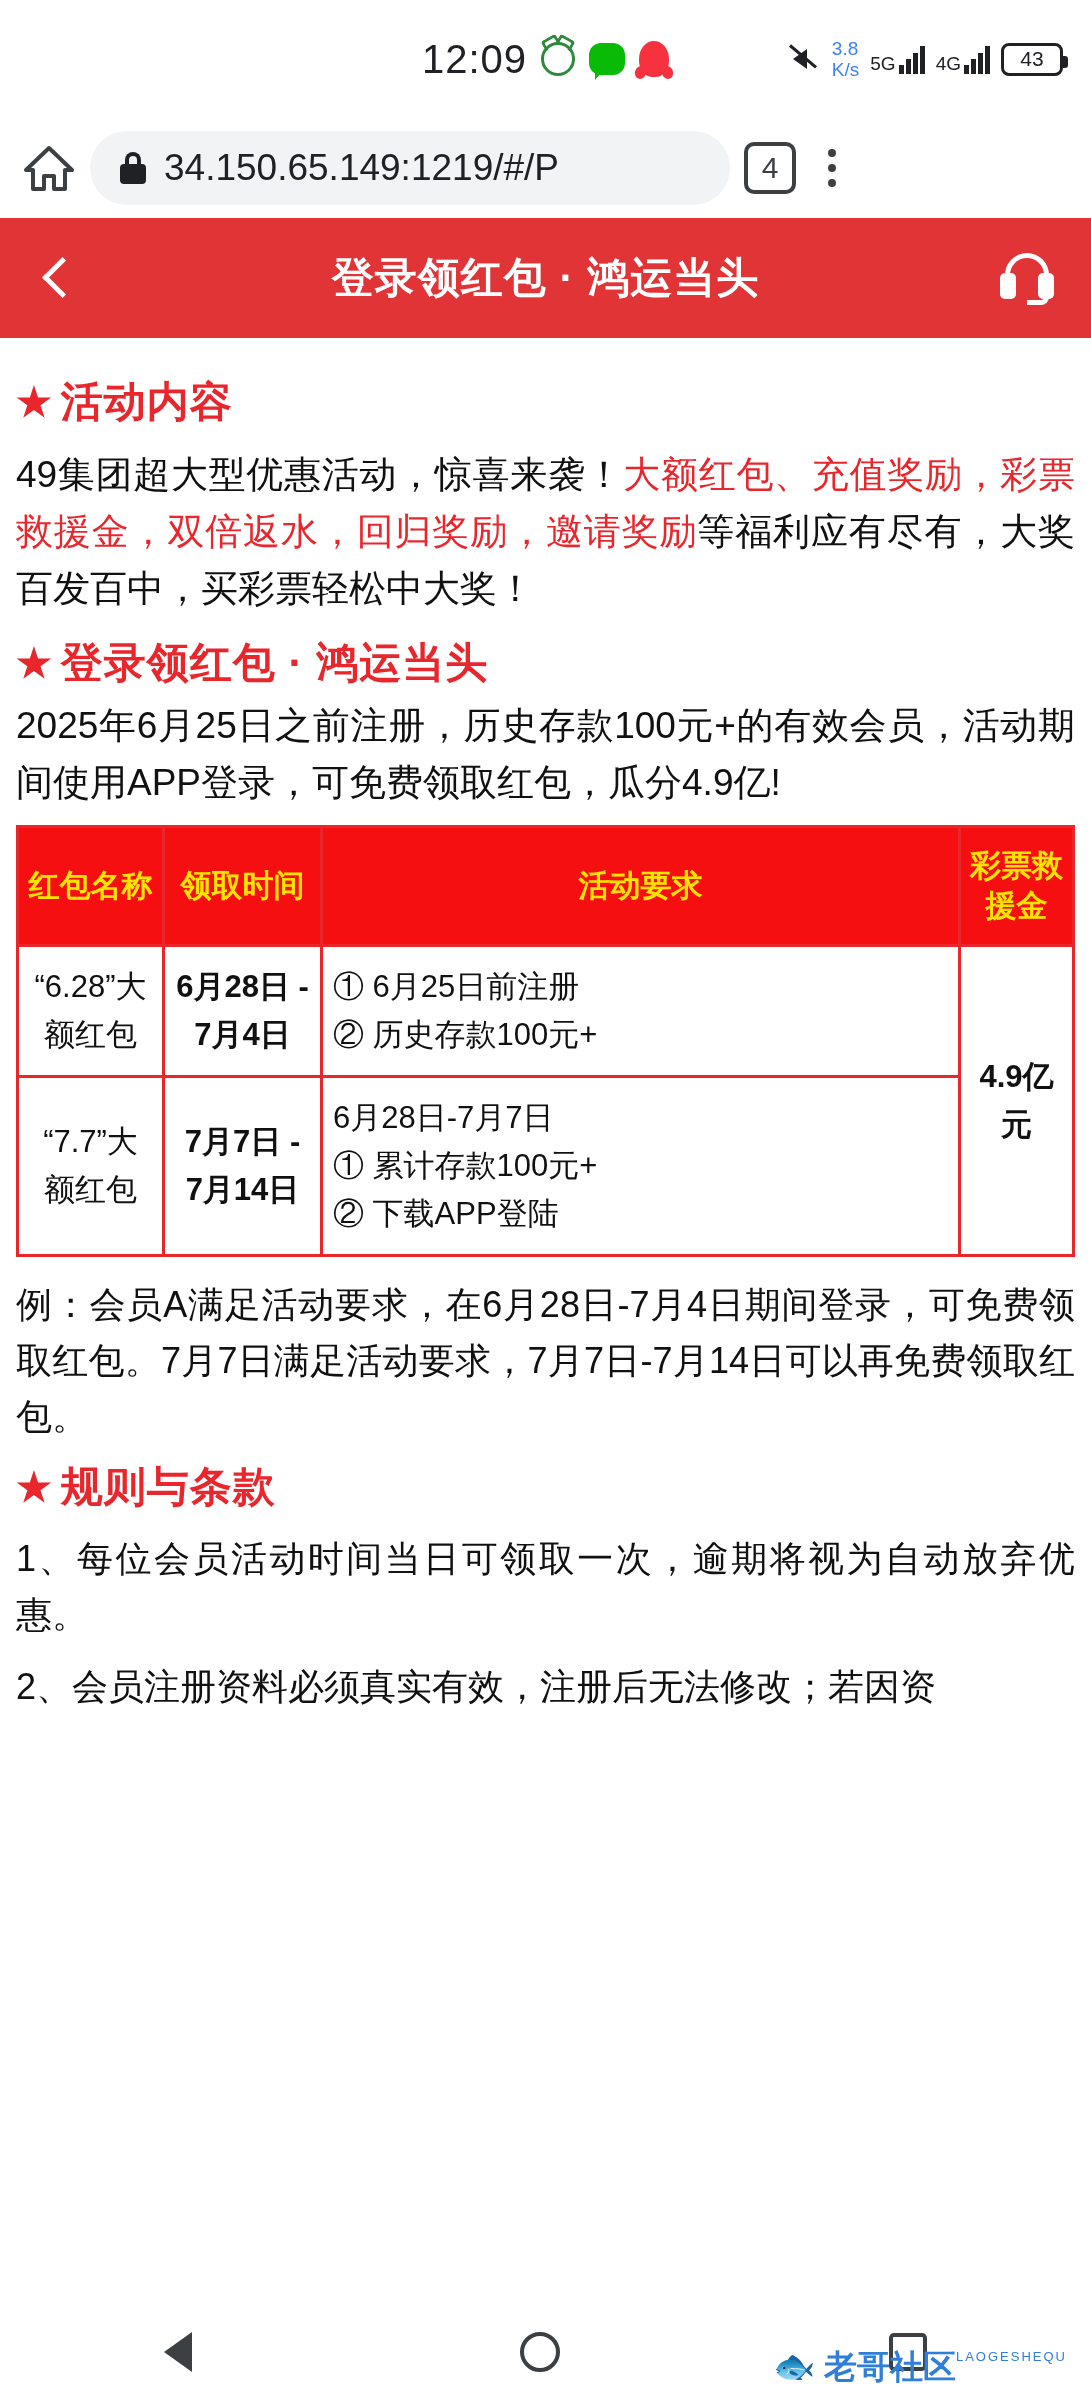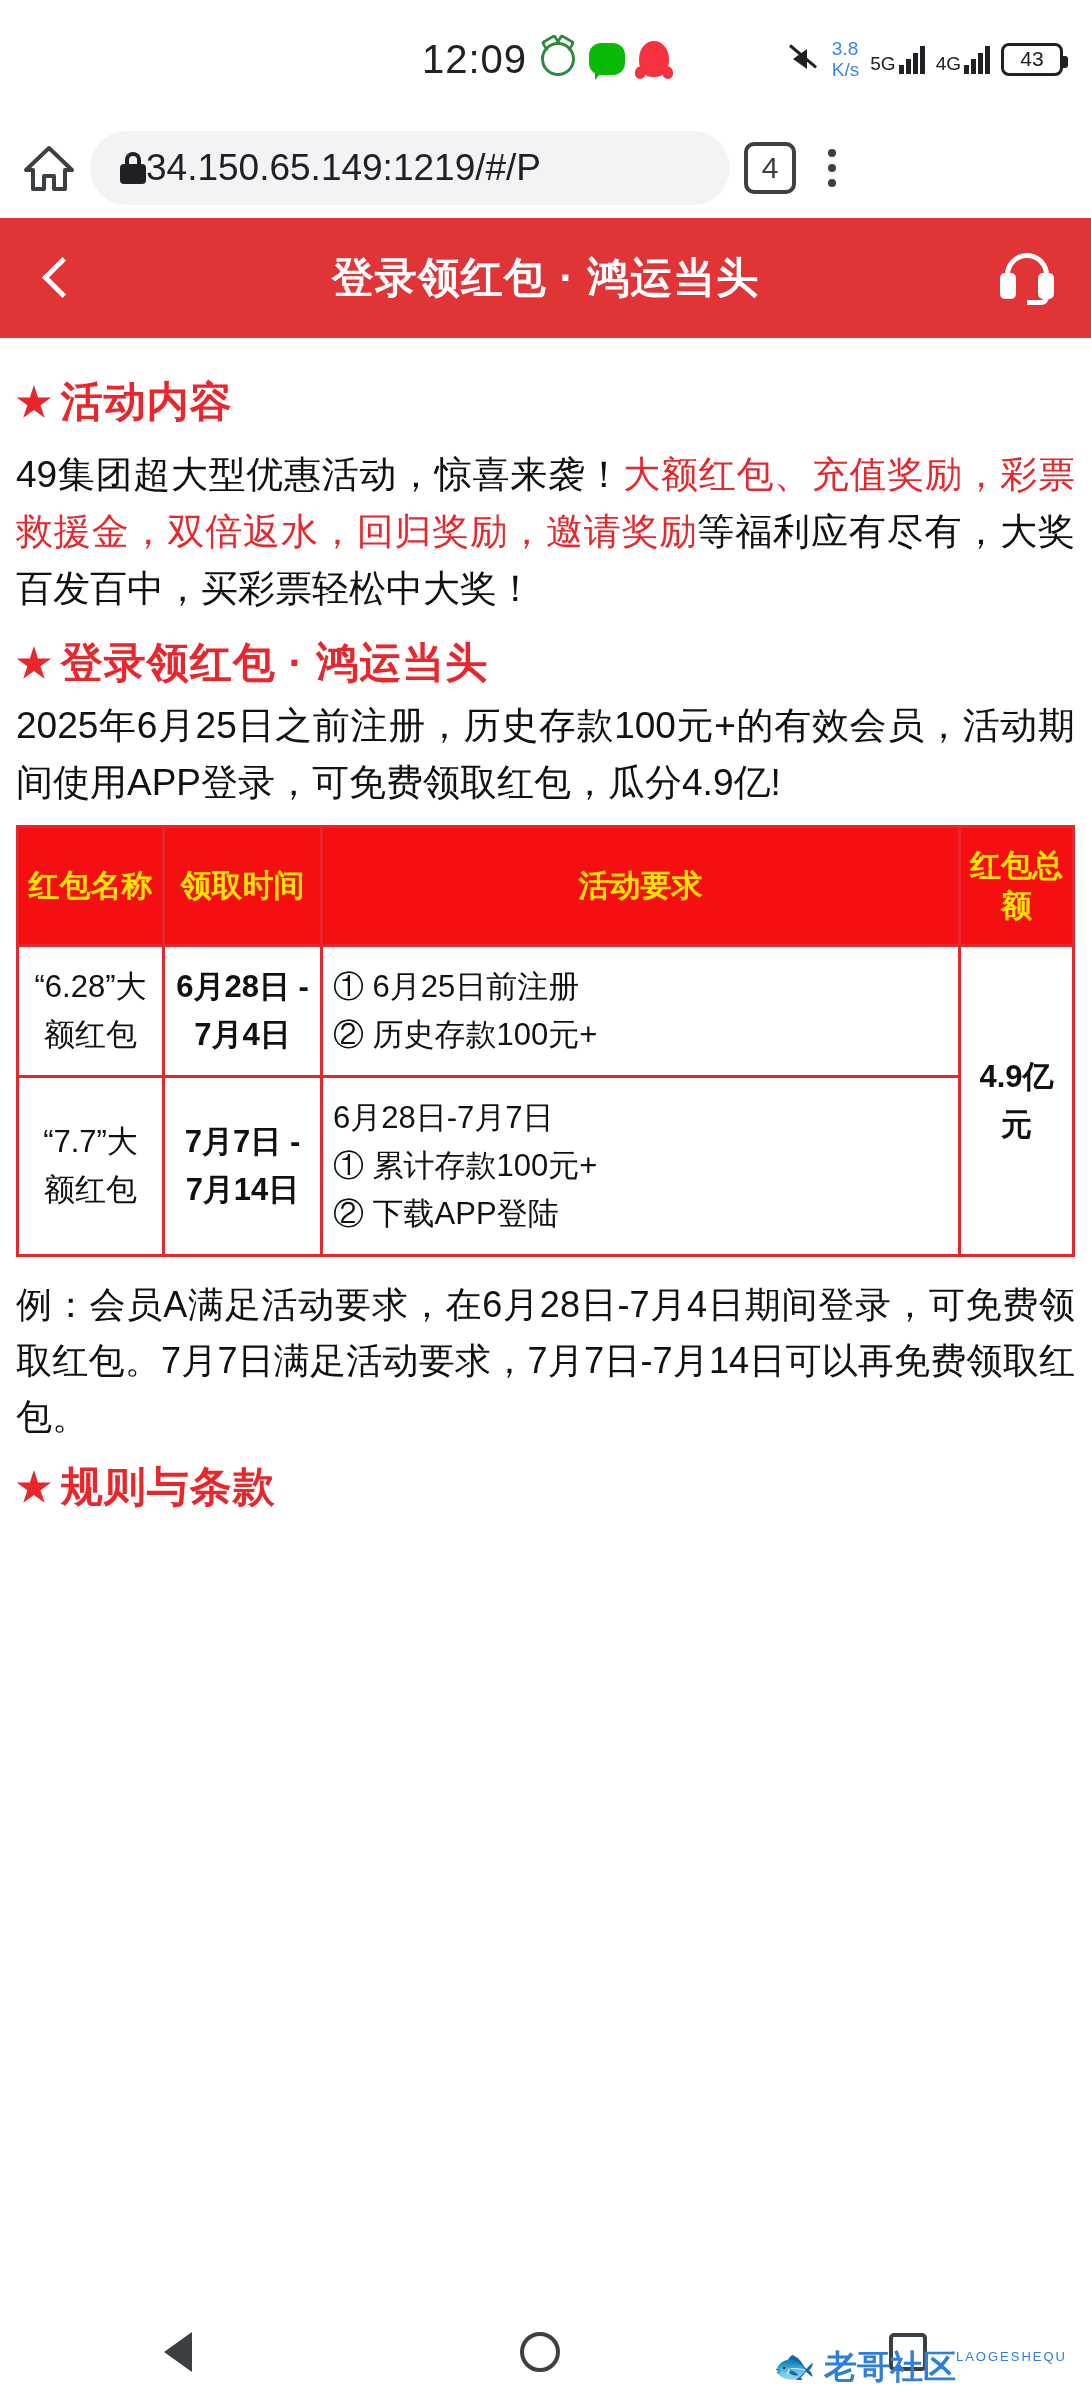--- a/index.html
+++ b/index.html
@@ -88,21 +88,21 @@
 
   
   .browserbar {
     height: 100px; background: #ffffff; display: flex; align-items: center;
     padding: 0 22px; gap: 14px;
   }
   .home-ico { width: 54px; height: 54px; position: relative; flex: none; }
   .home-ico svg { width: 54px; height: 54px; }
   .omnibox {
     flex: 1; height: 74px; background: #f1f3f4; border-radius: 37px;
-    display: flex; align-items: center; padding: 0 30px; max-width: 640px;
+    display: flex; align-items: center; padding: 0 30px; gap: 18px; max-width: 640px;
   }
   .lock-ico { width: 26px; height: 32px; position: relative; flex: none; }
   .lock-body { position:absolute; bottom:0; width:26px; height:20px; background:#202124; border-radius:4px; }
   .lock-shackle {
     position:absolute; top:0; left:5px; width:16px; height:15px;
     border:4px solid #202124; border-bottom:none; border-radius: 8px 8px 0 0;
   }
   .url-text {
     font-size: 37px; color: #202124; white-space: nowrap; overflow: hidden;
   }
@@ -316,21 +316,21 @@
       <col class="col1">
         <col class="col2">
         <col>
         <col class="col4">
     </colgroup>
     <thead>
       <tr>
         <th>红包名称</th>
         <th>领取时间</th>
         <th>活动要求</th>
-        <th>红包总额</th>
+        <th>彩票救援金</th>
       </tr>
     </thead>
     <tbody>
       <tr>
         <td class="name">
           <div>“6.28”大额红包</div>
         </td>
         <td class="time">
           <div>6月28日 - 7月4日</div>
         </td>
@@ -358,20 +358,24 @@
     </tbody>
   </table>
 
   <p class="example">例：会员A满足活动要求，在6月28日-7月4日期间登录，可免费领取红包。7月7日满足活动要求，7月7日-7月14日可以再免费领取红包。</p>
 
   <h2 class="section">
     <span class="star">★</span>
     <span>规则与条款</span>
   </h2>
 
+  <div class="rules">
+    <p class="rule">1、每位会员活动时间当日可领取一次，逾期将视为自动放弃优惠。</p>
+    <p class="rule">2、会员注册资料必须真实有效，注册后无法修改；若因资</p>
+  </div>
 </div>
 
 <div class="navbar">
   <span class="nav-back"></span>
   <span class="nav-home"></span>
   <span class="nav-recent"></span>
 </div>
 
 <div class="watermark">
   <span class="wm-fish">🐟</span>

